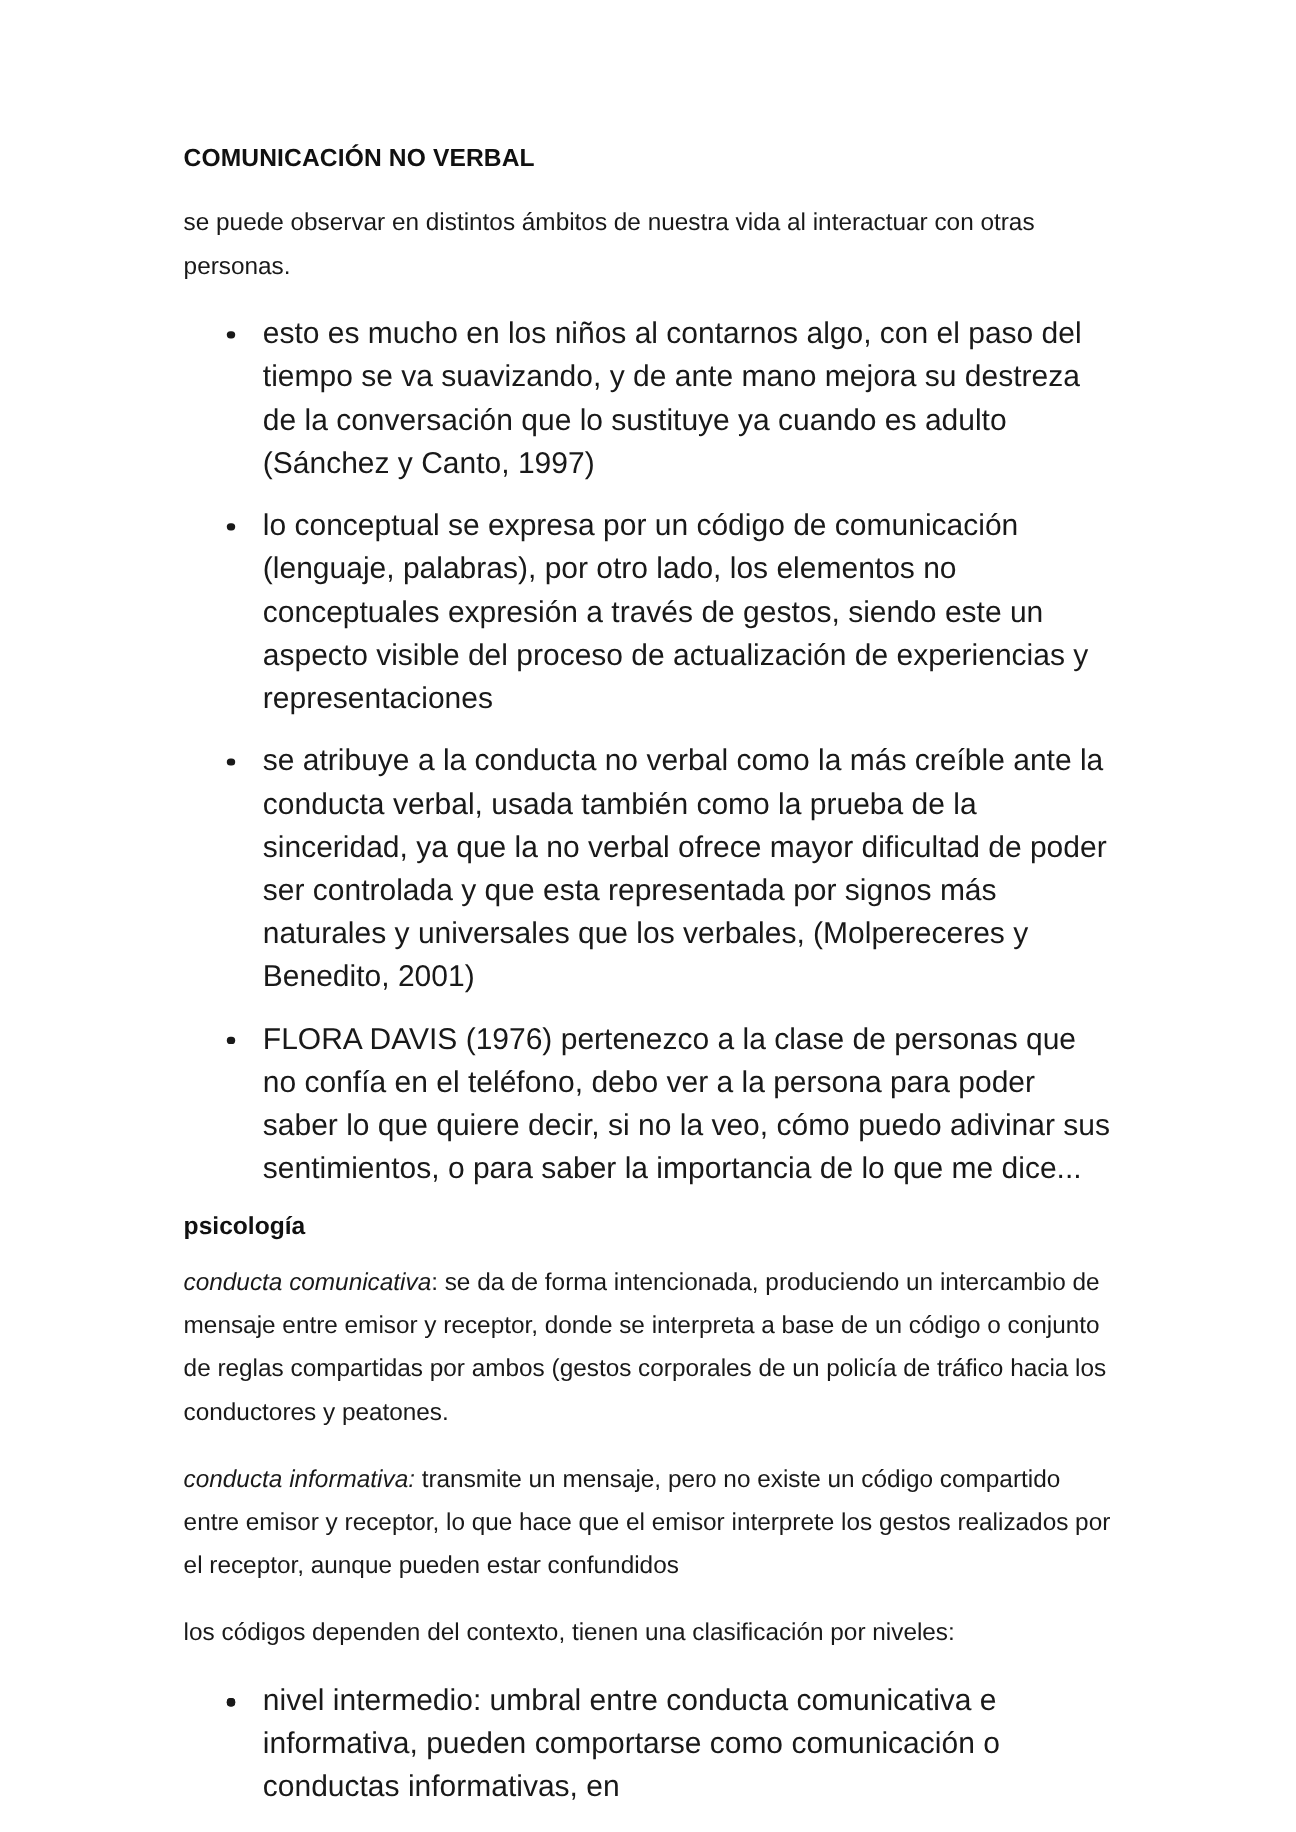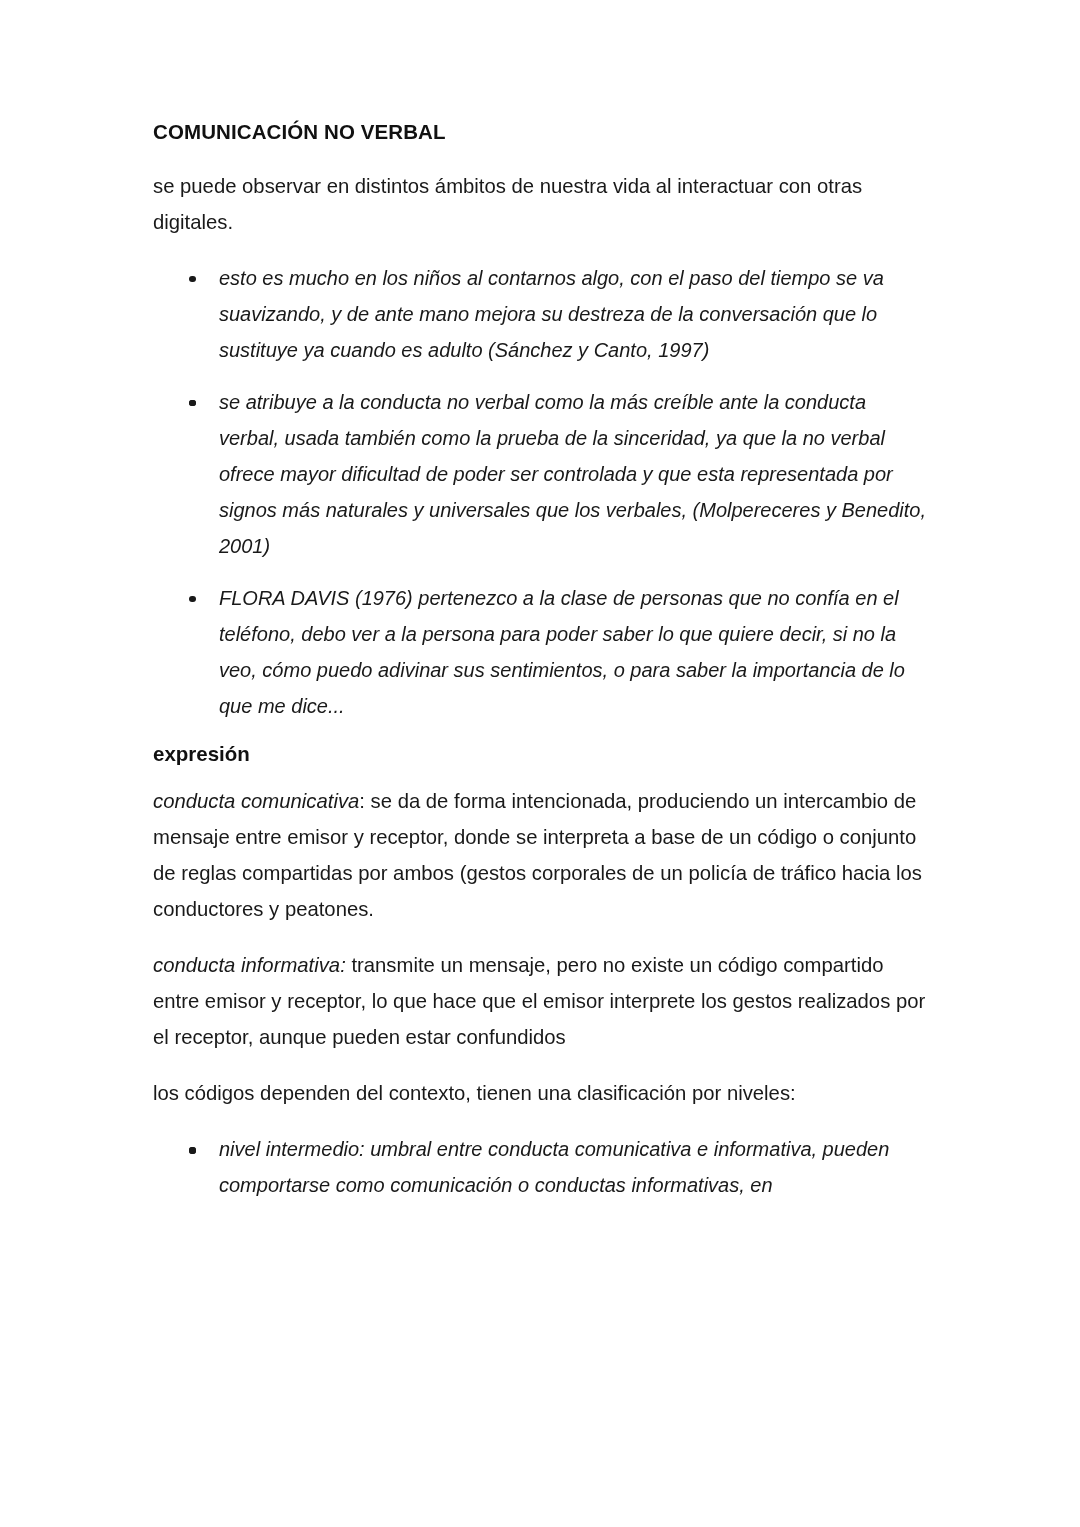--- a/index.html
+++ b/index.html
@@ -53,27 +53,26 @@
   }
 
   ul.bullets {
     list-style: none;
     margin: 0 0 16px 0;
     padding: 0;
   }
 
   ul.bullets li {
     position: relative;
-    font-size: 20px;
+    font-size: 25px;
     line-height: 36px;
     margin: 0 0 16px 0;
     padding-left: 66px;
     max-width: 777px;
     color: #191919;
-    font-style: italic;
   }
 
   ul.bullets li:last-child {
     margin-bottom: 0;
   }
 
   ul.bullets li .bullet-dot {
     position: absolute;
     left: 36px;
     top: 0;
@@ -102,38 +101,38 @@
     font-style: italic;
   }
 </style>
 </head>
 <body>
 
 <div class="page">
 
   <h1 class="doc-title">COMUNICACIÓN NO VERBAL</h1>
 
-  <p class="para">se puede observar en distintos ámbitos de nuestra vida al interactuar con otras digitales.</p>
+  <p class="para">se puede observar en distintos ámbitos de nuestra vida al interactuar con otras personas.</p>
 
   <ul class="bullets">
     <li>
       <span class="bullet-dot"></span><span class="li-text">esto es mucho en los niños al contarnos algo, con el paso del tiempo se va suavizando, y de ante mano mejora su destreza de la conversación que lo sustituye ya cuando es adulto (Sánchez y Canto, 1997)</span>
     </li>
     <li>
-      <span class="bullet-dot"></span>
+      <span class="bullet-dot"></span><span class="li-text">lo conceptual se expresa por un código de comunicación (lenguaje, palabras), por otro lado, los elementos no conceptuales expresión a través de gestos, siendo este un aspecto visible del proceso de actualización de experiencias y representaciones</span>
     </li>
     <li>
       <span class="bullet-dot"></span><span class="li-text">se atribuye a la conducta no verbal como la más creíble ante la conducta verbal, usada también como la prueba de la sinceridad, ya que la no verbal ofrece mayor dificultad de poder ser controlada y que esta representada por signos más naturales y universales que los verbales, (Molpereceres y Benedito, 2001)</span>
     </li>
     <li>
       <span class="bullet-dot"></span><span class="li-text">FLORA DAVIS (1976) pertenezco a la clase de personas que no confía en el teléfono, debo ver a la persona para poder saber lo que quiere decir, si no la veo, cómo puedo adivinar sus sentimientos, o para saber la importancia de lo que me dice...</span>
     </li>
   </ul>
 
-  <h2 class="section-heading">expresión</h2>
+  <h2 class="section-heading">psicología</h2>
 
 
 
   <p class="para"><span class="term">conducta comunicativa</span><span>: se da de forma intencionada, produciendo un intercambio de mensaje entre emisor y receptor, donde se interpreta a base de un código o conjunto de reglas compartidas por ambos (gestos corporales de un policía de tráfico hacia los conductores y peatones.</span></p>
 
   <p class="para"><span class="term">conducta informativa:</span><span> transmite un mensaje, pero no existe un código compartido entre emisor y receptor, lo que hace que el emisor interprete los gestos realizados por el receptor, aunque pueden estar confundidos</span></p>
 
   <p class="para">los códigos dependen del contexto, tienen una clasificación por niveles:</p>
 
   <ul class="bullets">

